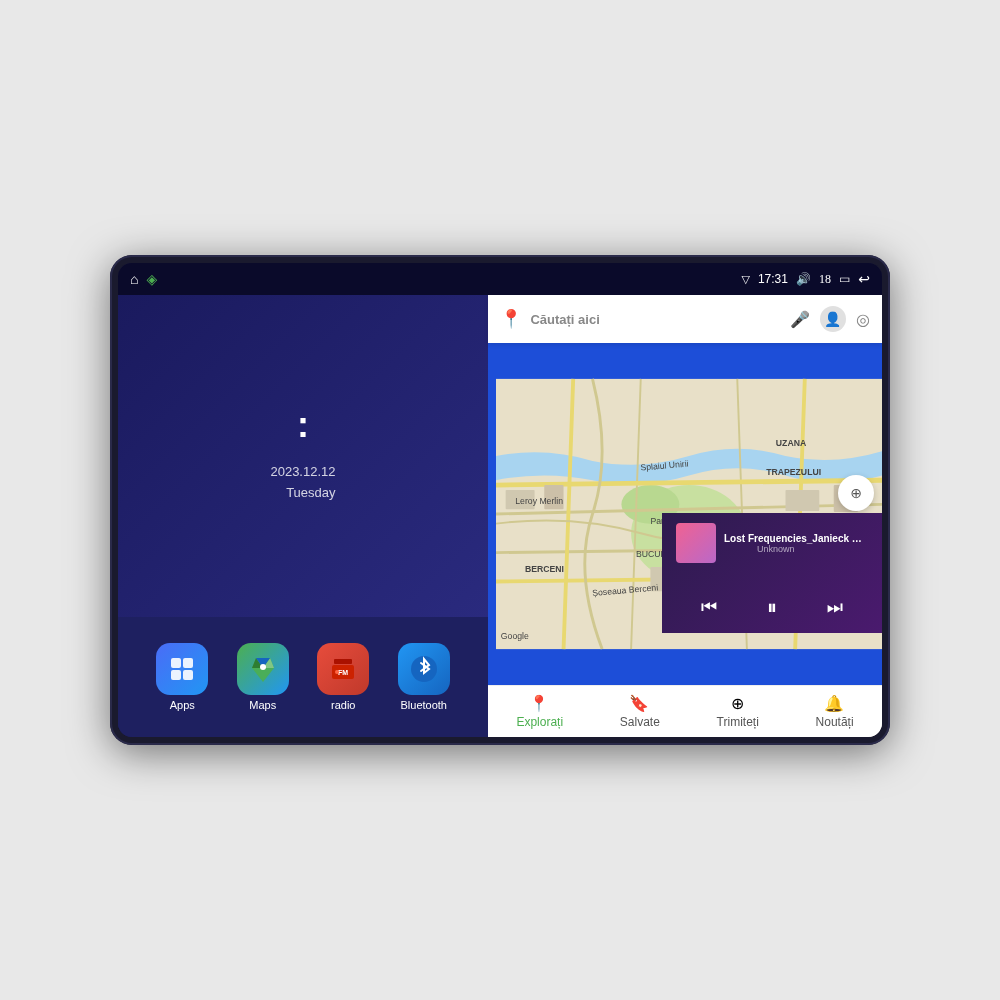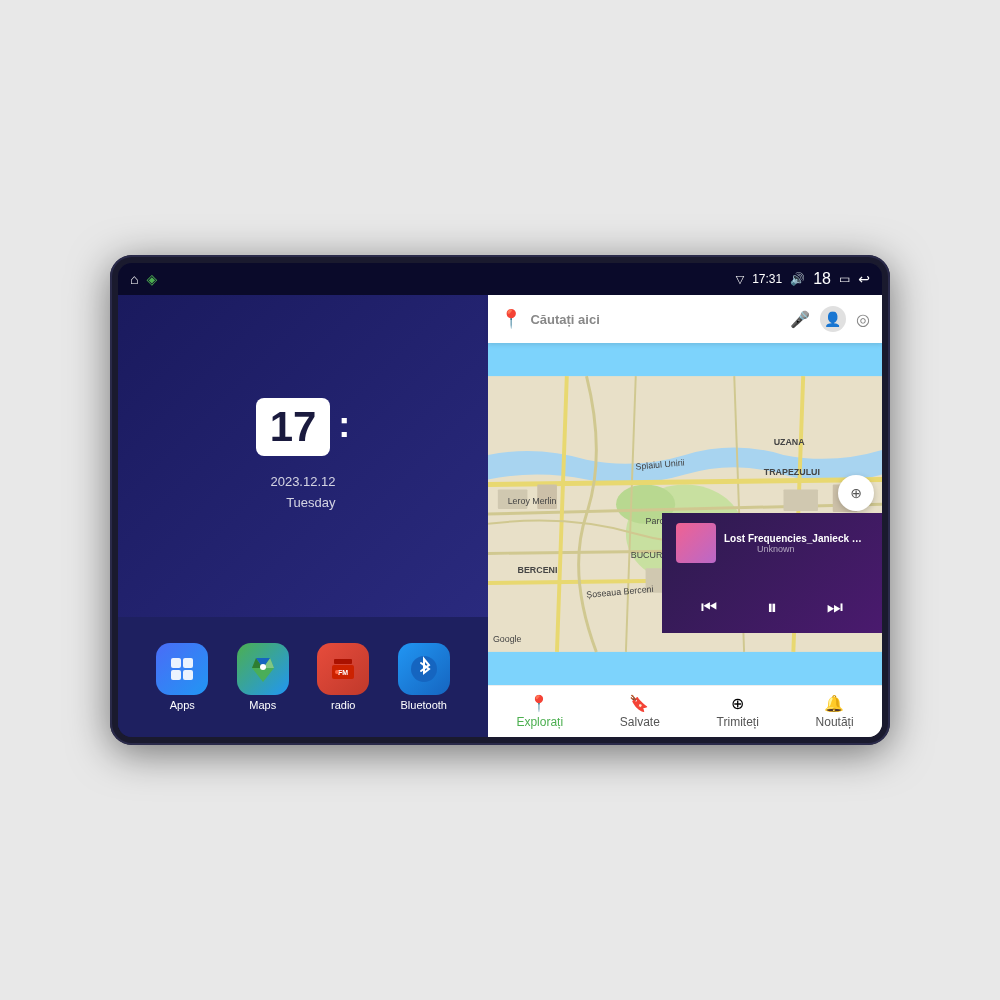--- a/index.html
+++ b/index.html
@@ -222,22 +222,23 @@
     
     .map-area {
       flex: 1;
       position: relative;
       overflow: hidden;
     }
 
     .map-bg {
       width: 100%;
       height: 100%;
-      background: #7dd3fc;
+      background: #1d4ed8;
       position: relative;
+      padding-left: 8px;
     }
 
     
     .map-svg {
       width: 100%;
       height: 100%;
     }
 
     
     .map-controls {
@@ -391,33 +392,32 @@
 
     <div class="status-bar">
       <div class="status-left">
         <span class="status-icon">⌂</span>
         <span class="status-icon" style="color:#4CAF50;">◈</span>
       </div>
       <div class="status-right">
         <span style="font-size:11px;">▽</span>
         <span class="status-time">17:31</span>
         <span>🔊</span>
-        <span style="font-size:16px;">18</span>
+        <span style="font-size:12px;font-family:Liberation Serif, serif;">18</span>
         <span>▭</span>
         <span style="font-size:14px;">↩</span>
       </div>
     </div>
 
     <div class="main-content">
 
       <div class="left-panel">
 
         <div class="clock-widget">
           <div class="clock-display">
-            <div class="clock-block">17</div>
             <div class="clock-colon">:</div>
           </div>
           <div class="date-display">
             <div>2023.12.12</div>
             <div>Tuesday</div>
           </div>
         </div>
 
         <div class="apps-bar">
 

